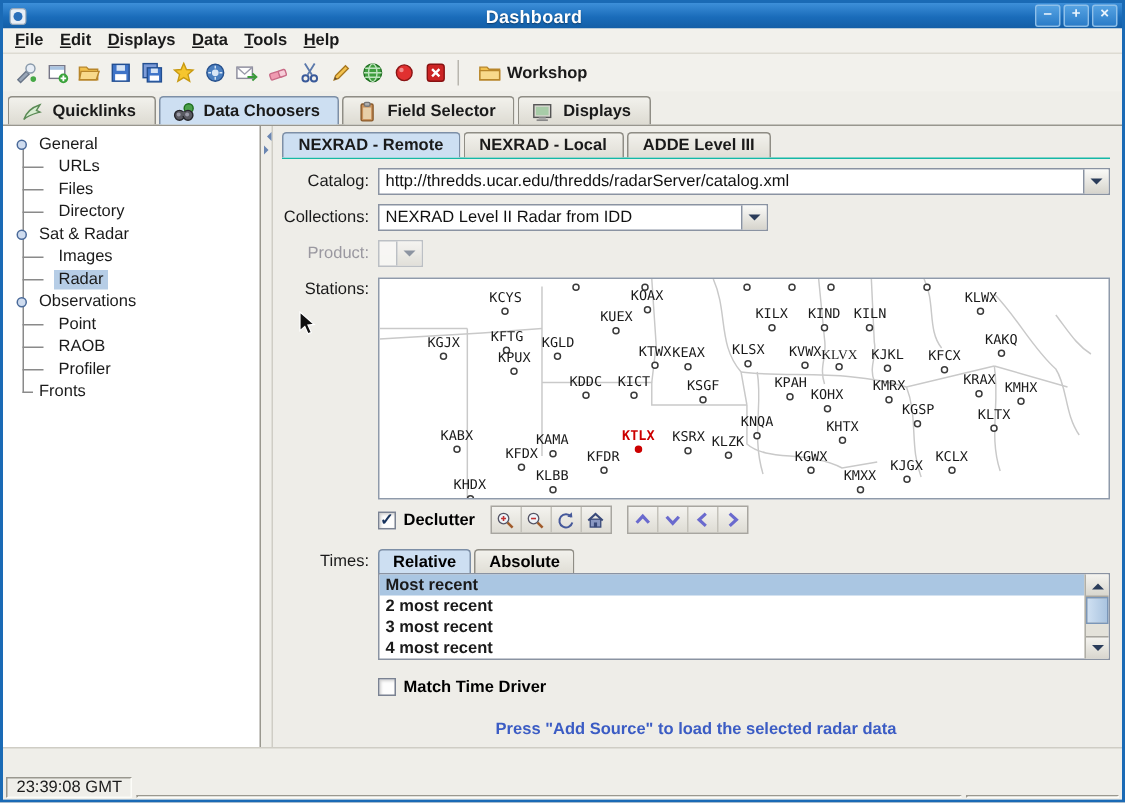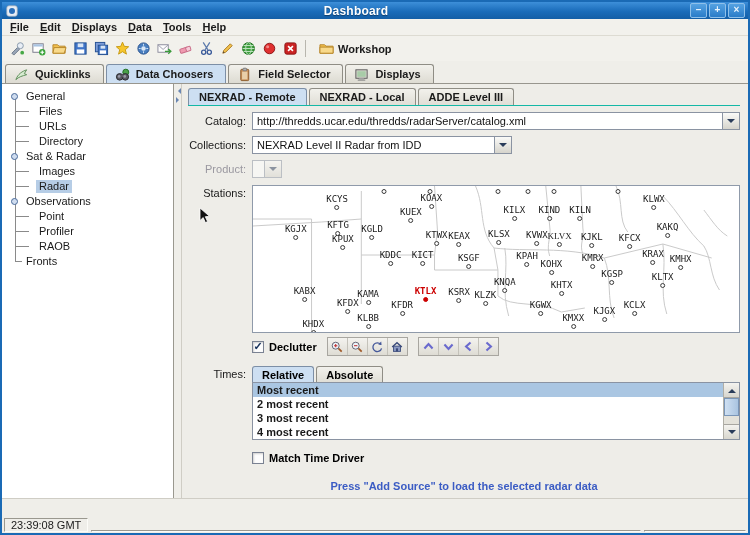--- a/index.html
+++ b/index.html
@@ -284,24 +284,24 @@
   <div class="content">
 
     <div class="treepanel">
       <div class="tree" id="tree">
           <div class="tgroup">
             <div class="trow">
               <span class="knob"></span>
               <span class="tlabel">General</span>
             </div>
             <div class="tchild">
+              <span class="tlabel">URLs</span>
+            </div>
+            <div class="tchild">
               <span class="tlabel">Files</span>
-            </div>
-            <div class="tchild">
-              <span class="tlabel">URLs</span>
             </div>
             <div class="tchild">
               <span class="tlabel">Directory</span>
             </div>
           </div>
           <div class="tgroup">
             <div class="trow">
               <span class="knob"></span>
               <span class="tlabel">Sat &amp; Radar</span>
             </div>
@@ -314,24 +314,24 @@
           </div>
           <div class="tgroup">
             <div class="trow">
               <span class="knob"></span>
               <span class="tlabel">Observations</span>
             </div>
             <div class="tchild">
               <span class="tlabel">Point</span>
             </div>
             <div class="tchild">
+              <span class="tlabel">RAOB</span>
+            </div>
+            <div class="tchild">
               <span class="tlabel">Profiler</span>
-            </div>
-            <div class="tchild">
-              <span class="tlabel">RAOB</span>
             </div>
           </div>
           <div class="tleaf">
             <span class="tlabel">Fronts</span>
           </div>
         </div>
     </div>
 
     <div class="splitter">
       <span class="sa l"></span>

